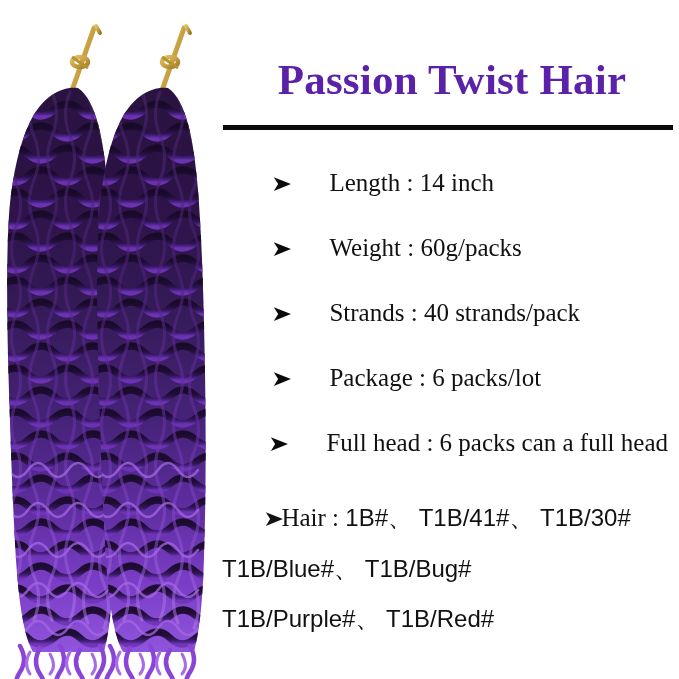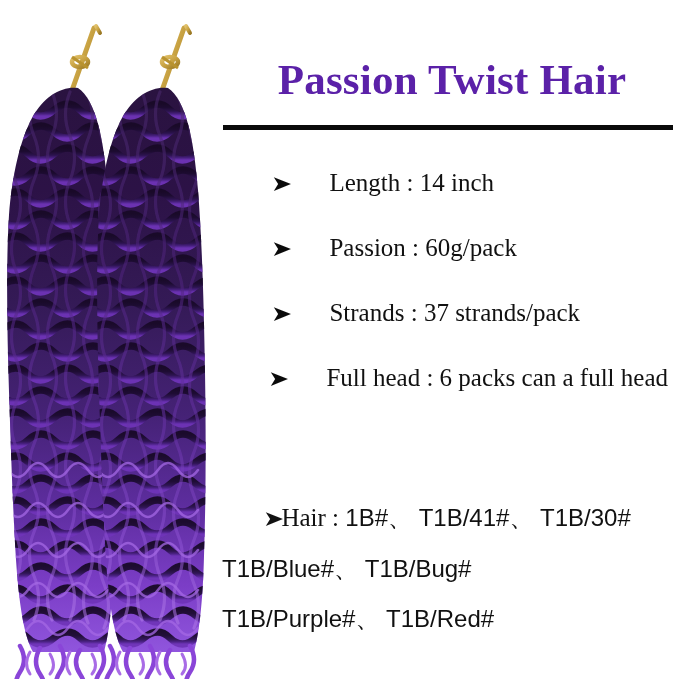--- a/index.html
+++ b/index.html
@@ -359,27 +359,30 @@
 
     <div id="title-divider"></div>
 
     <div id="spec-list">
 
       <div class="spec-row row-length">
         <span class="bullet">➤</span><span class="spec-text">Length : 14 inch</span>
       </div>
 
       <div class="spec-row row-weight">
-        <span class="bullet">➤</span><span class="spec-text">Passion : 60g/pack</span>
+        <span class="bullet">➤</span><span class="spec-text">Weight : 60g/packs</span>
       </div>
 
       <div class="spec-row row-strands">
-        <span class="bullet">➤</span><span class="spec-text">Strands : 37 strands/pack</span>
-      </div>
-
+        <span class="bullet">➤</span><span class="spec-text">Strands : 40 strands/pack</span>
+      </div>
+
+      <div class="spec-row row-package">
+        <span class="bullet">➤</span><span class="spec-text">Package : 6 packs/lot</span>
+      </div>
 
       <div class="spec-row row-fullhead">
         <span class="bullet">➤</span><span class="spec-text">Full head : 6 packs can a full head</span>
       </div>
 
     </div>
 
     <div id="color-block">
 
       <div class="color-line color-line-first">

